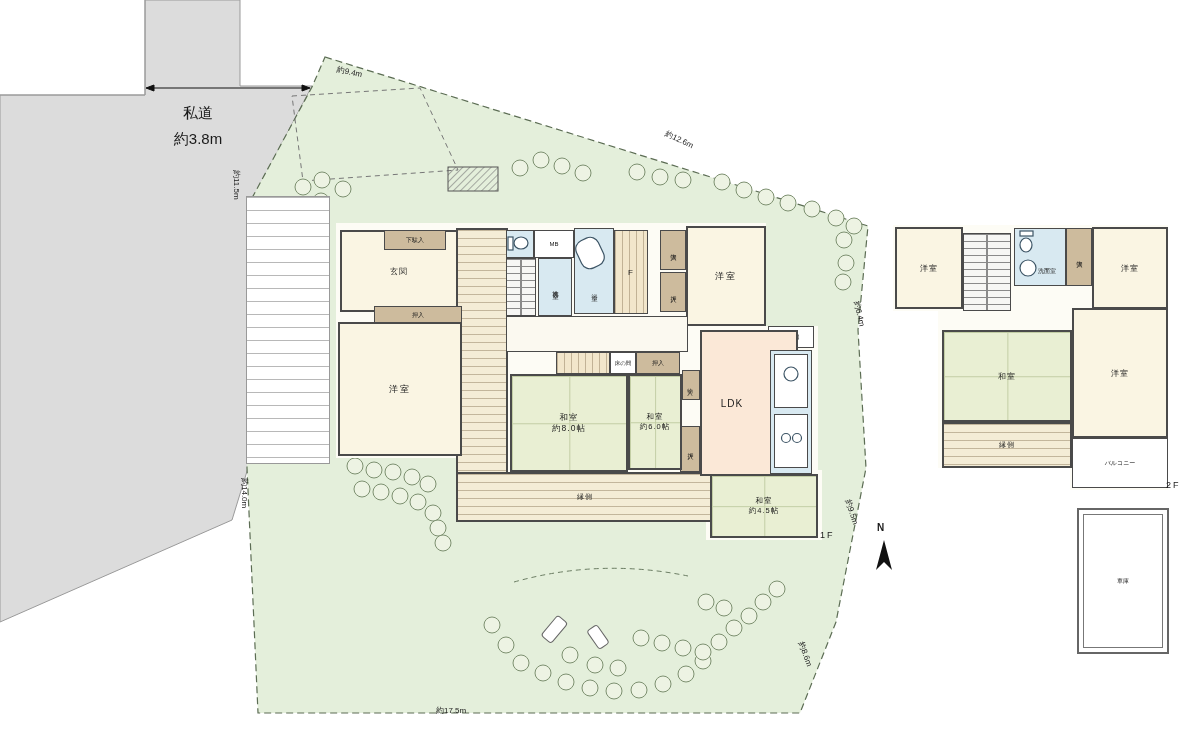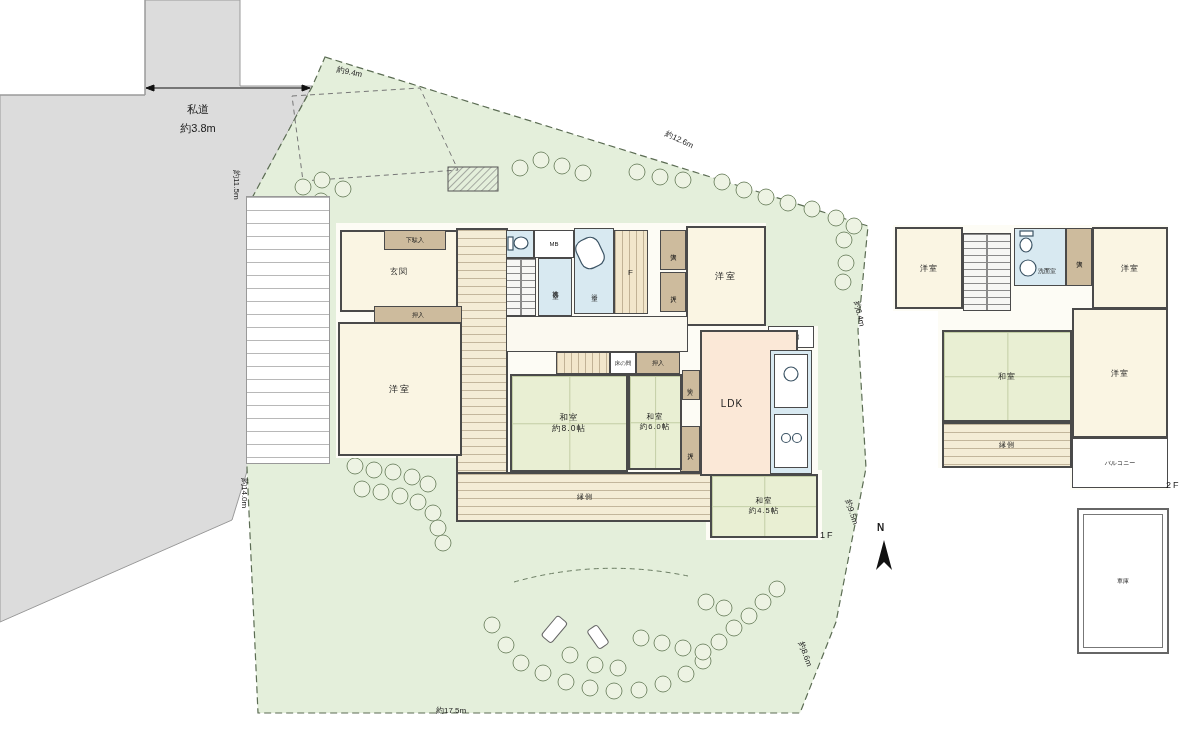--- a/index.html
+++ b/index.html
@@ -270,21 +270,21 @@
     <span class="lab6">バルコニー</span>
   </div>
   <div class="lbl lab9" style="left:1166px;top:480px">2F</div>
 
   <div class="garage-outer">
     <div class="garage-inner">
       <span class="lab6">車庫</span>
     </div>
   </div>
 
-  <div class="lbl" style="left:156px;top:100px;width:84px;text-align:center;font-size:11px;line-height:1.7">
+  <div class="lbl" style="left:156px;top:100px;width:84px;text-align:center;font-size:15px;line-height:1.7">
     <div>私道</div>
     <div>約3.8m</div>
   </div>
 
   <div class="dim" style="left:338px;top:64px;transform:rotate(12deg)">約9.4m</div>
   <div class="dim" style="left:668px;top:128px;transform:rotate(26deg)">約12.6m</div>
   <div class="dim" style="left:242px;top:170px;transform:rotate(90deg)">約11.5m</div>
   <div class="dim" style="left:250px;top:478px;transform:rotate(90deg)">約14.0m</div>
   <div class="dim" style="left:862px;top:300px;transform:rotate(78deg)">約6.4m</div>
   <div class="dim" style="left:853px;top:498px;transform:rotate(72deg)">約9.5m</div>

